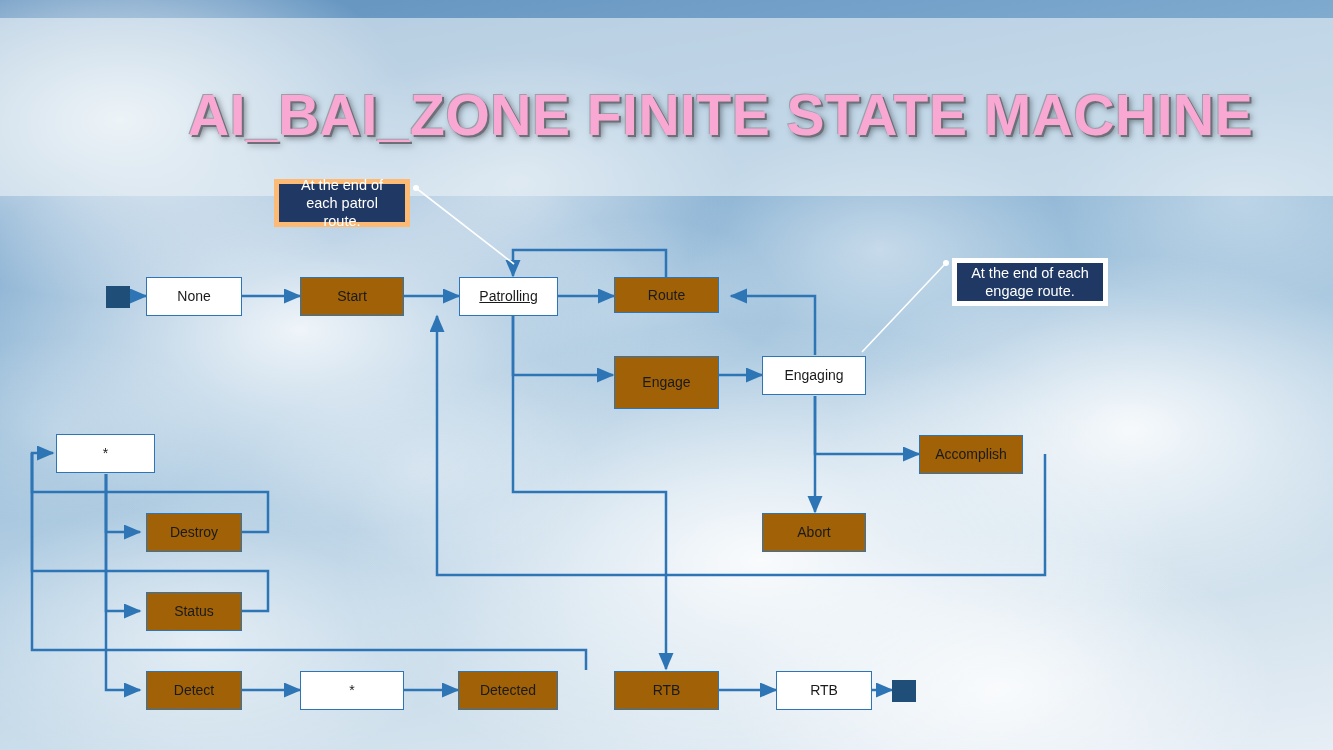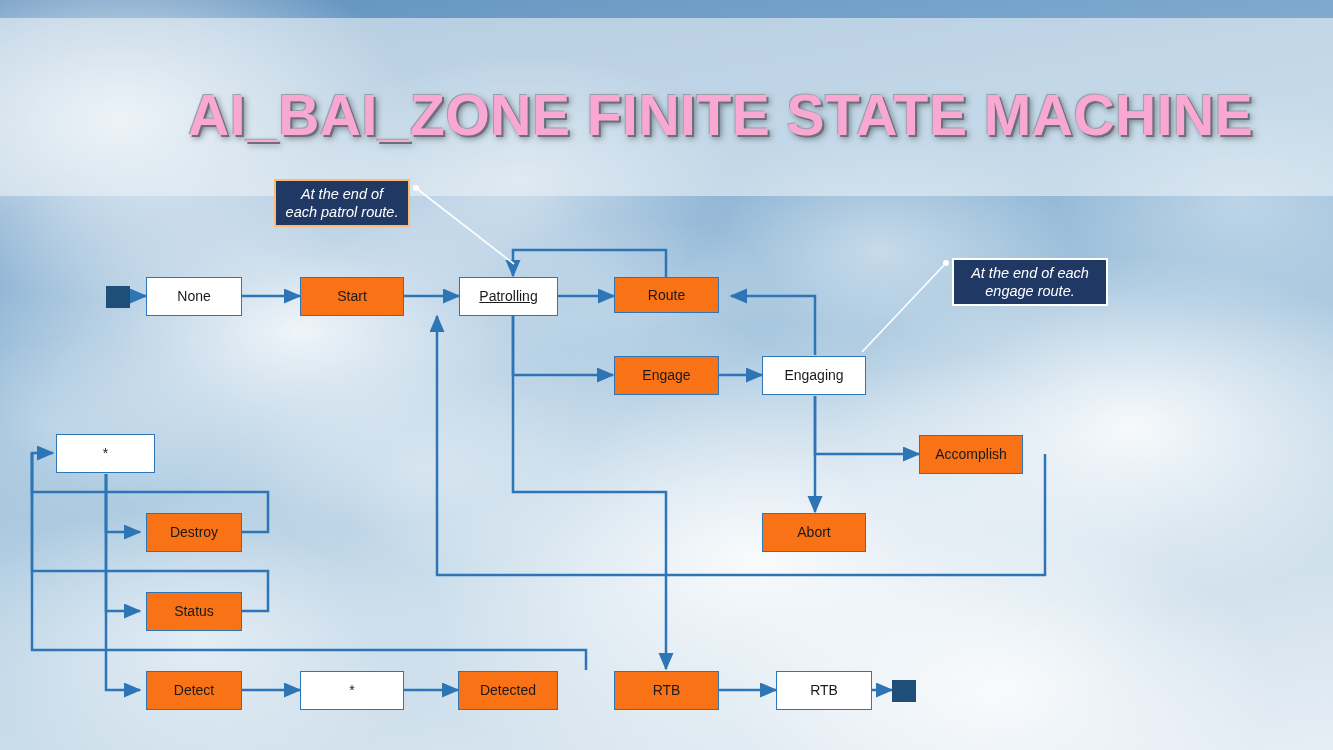--- a/index.html
+++ b/index.html
@@ -74,45 +74,44 @@
     border: 1px solid #2e75b6;
     display: flex;
     align-items: center;
     justify-content: center;
     font-size: 14px;
     color: #1a1a1a;
     text-align: center;
     line-height: 1.15;
   }
   .node.blue {
-    background: #f97316;
+    background: #a16207;
   }
   .node.white {
     background: #ffffff;
   }
   .terminator {
     position: absolute;
     background: #1f4e79;
     border: 1px solid #1f4e79;
   }
   
   .note {
     position: absolute;
     box-sizing: border-box;
     background: #1f3864;
-    border: 2px solid #fdba74;
+    border: 5px solid #fdba74;
     color: #ffffff;
     font-size: 14.5px;
     display: flex;
     align-items: center;
     justify-content: center;
     text-align: center;
     line-height: 1.25;
     padding: 4px 8px;
-    font-style: italic;
   }
   .note.light-border { border-color: #ffffff; }
 </style>
 </head>
 <body>
 
 <div id="slide">
 
   <div class="sky"></div>
 
@@ -201,21 +200,21 @@
   </div>
 
   <div class="node white" style="left:459px; top:277px; width:99px; height:39px;text-decoration:underline;">
     <span>Patrolling</span>
   </div>
 
   <div class="node blue" style="left:614px; top:277px; width:105px; height:36px;">
     <span>Route</span>
   </div>
 
-  <div class="node blue" style="left:614px; top:356px; width:105px; height:39px;">
+  <div class="node blue" style="left:614px; top:356px; width:105px; height:53px;">
     <span>Engage</span>
   </div>
 
   <div class="node white" style="left:762px; top:356px; width:104px; height:39px;">
     <span>Engaging</span>
   </div>
 
   <div class="node blue" style="left:919px; top:435px; width:104px; height:39px;text-align:right;">
     <span>Accomplish</span>
   </div>

